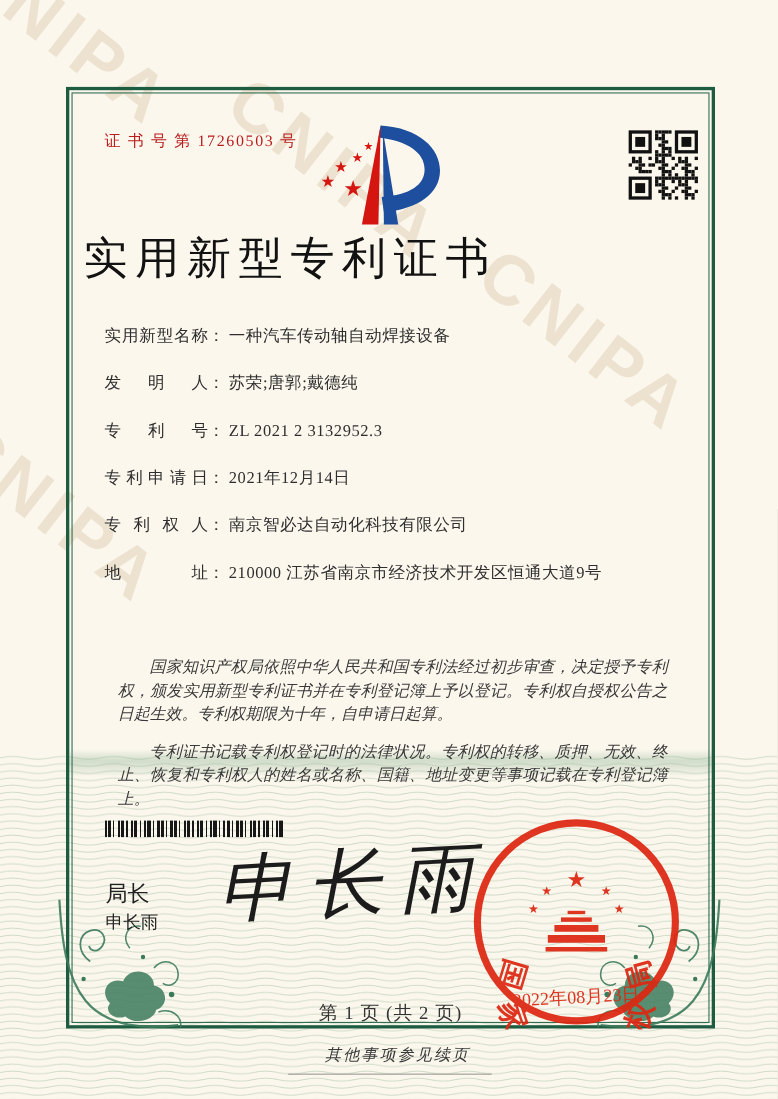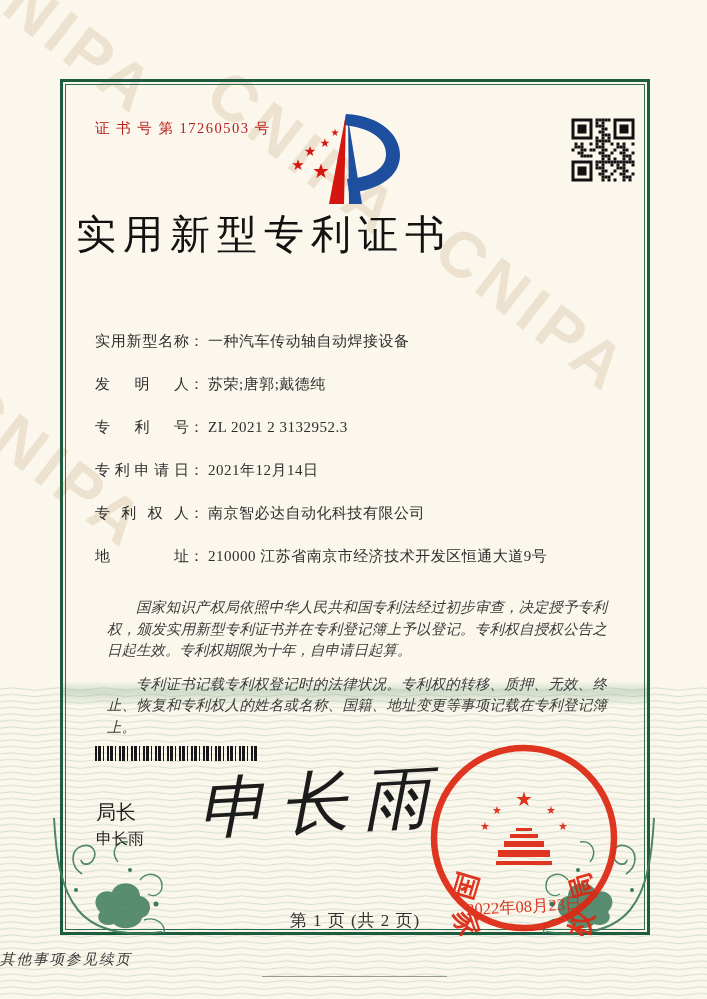--- a/index.html
+++ b/index.html
@@ -33,21 +33,21 @@
   .frame-inner{position:absolute; inset:2px; border:1px solid #2f6e52;}
   
   .cert-no{position:absolute; left:95px; top:119px; font-size:14.5px; letter-spacing:1.5px; z-index:4; color:#b91c1c;}
   .logo{position:absolute; left:283px; top:108px; z-index:4;}
   .qr{position:absolute; left:570px; top:117px; z-index:4;}
   .title{
     position:absolute; left:76px; right:57px; top:207px; text-align:left; z-index:4;
     font-size:40px; font-weight:normal; letter-spacing:7px; color:#121212;
   }
   
-  .frow{position:absolute; left:95px; z-index:4; font-size:15px; white-space:nowrap; color:#2e2e2e;margin-top:36px;}
+  .frow{position:absolute; left:95px; z-index:4; font-size:15px; white-space:nowrap; color:#2e2e2e;}
   .flabel{display:inline-block; width:94px; text-align:justify; text-align-last:justify; vertical-align:bottom;}
   .fcolon{display:inline-block; margin-right:4px;}
   .fvalue{letter-spacing:0.5px;}
   .fpair2{margin-left:24px;}
   .fpair2 .flabel{width:auto; text-align-last:auto;}
   
   .body-text{position:absolute; left:95px; top:585px; width:524px; z-index:4;}
   .body-text p{
     margin:12px; text-indent:2em; font-size:14.5px; line-height:21.5px;
     text-align:justify; font-style:italic; color:#3a3a3a;
@@ -65,21 +65,21 @@
   .signature{
     position:absolute; left:198px; top:758px; z-index:4; font-size:68px; font-style:italic;
     letter-spacing:14px; color:#1c1c1c; transform:rotate(-3deg); white-space:nowrap;
   }
   .seal{position:absolute; left:426px; top:740px; z-index:5; opacity:0.93;}
   .ornament{position:absolute; z-index:3;}
   .orn-left{left:48px; top:816px;}
   .orn-right{left:542px; top:816px; transform:scaleX(-1);}
   
   .page-number{position:absolute; left:60px; right:57px; top:909px; text-align:center; z-index:4; font-size:17px; letter-spacing:1px; color:#333;}
-  .note{position:absolute; left:0; right:0; top:950px; z-index:4; font-size:14.5px; font-style:italic; letter-spacing:2px; color:#3a3a3a;}
+  .note{position:absolute; left:0; right:0; top:950px; text-align:center; z-index:4; font-size:14.5px; font-style:italic; letter-spacing:2px; color:#3a3a3a;padding-left:16px;}
   .note-line{position:absolute; left:262px; top:976px; width:185px; height:1px; background:#9a9a94; z-index:4;}
 </style>
 </head>
 <body>
 
 <div class="page">
 
   <div class="wm wm1">CNIPA</div>
   <div class="wm wm2">CNIPA</div>
   <div class="wm wm3">CNIPA</div>

